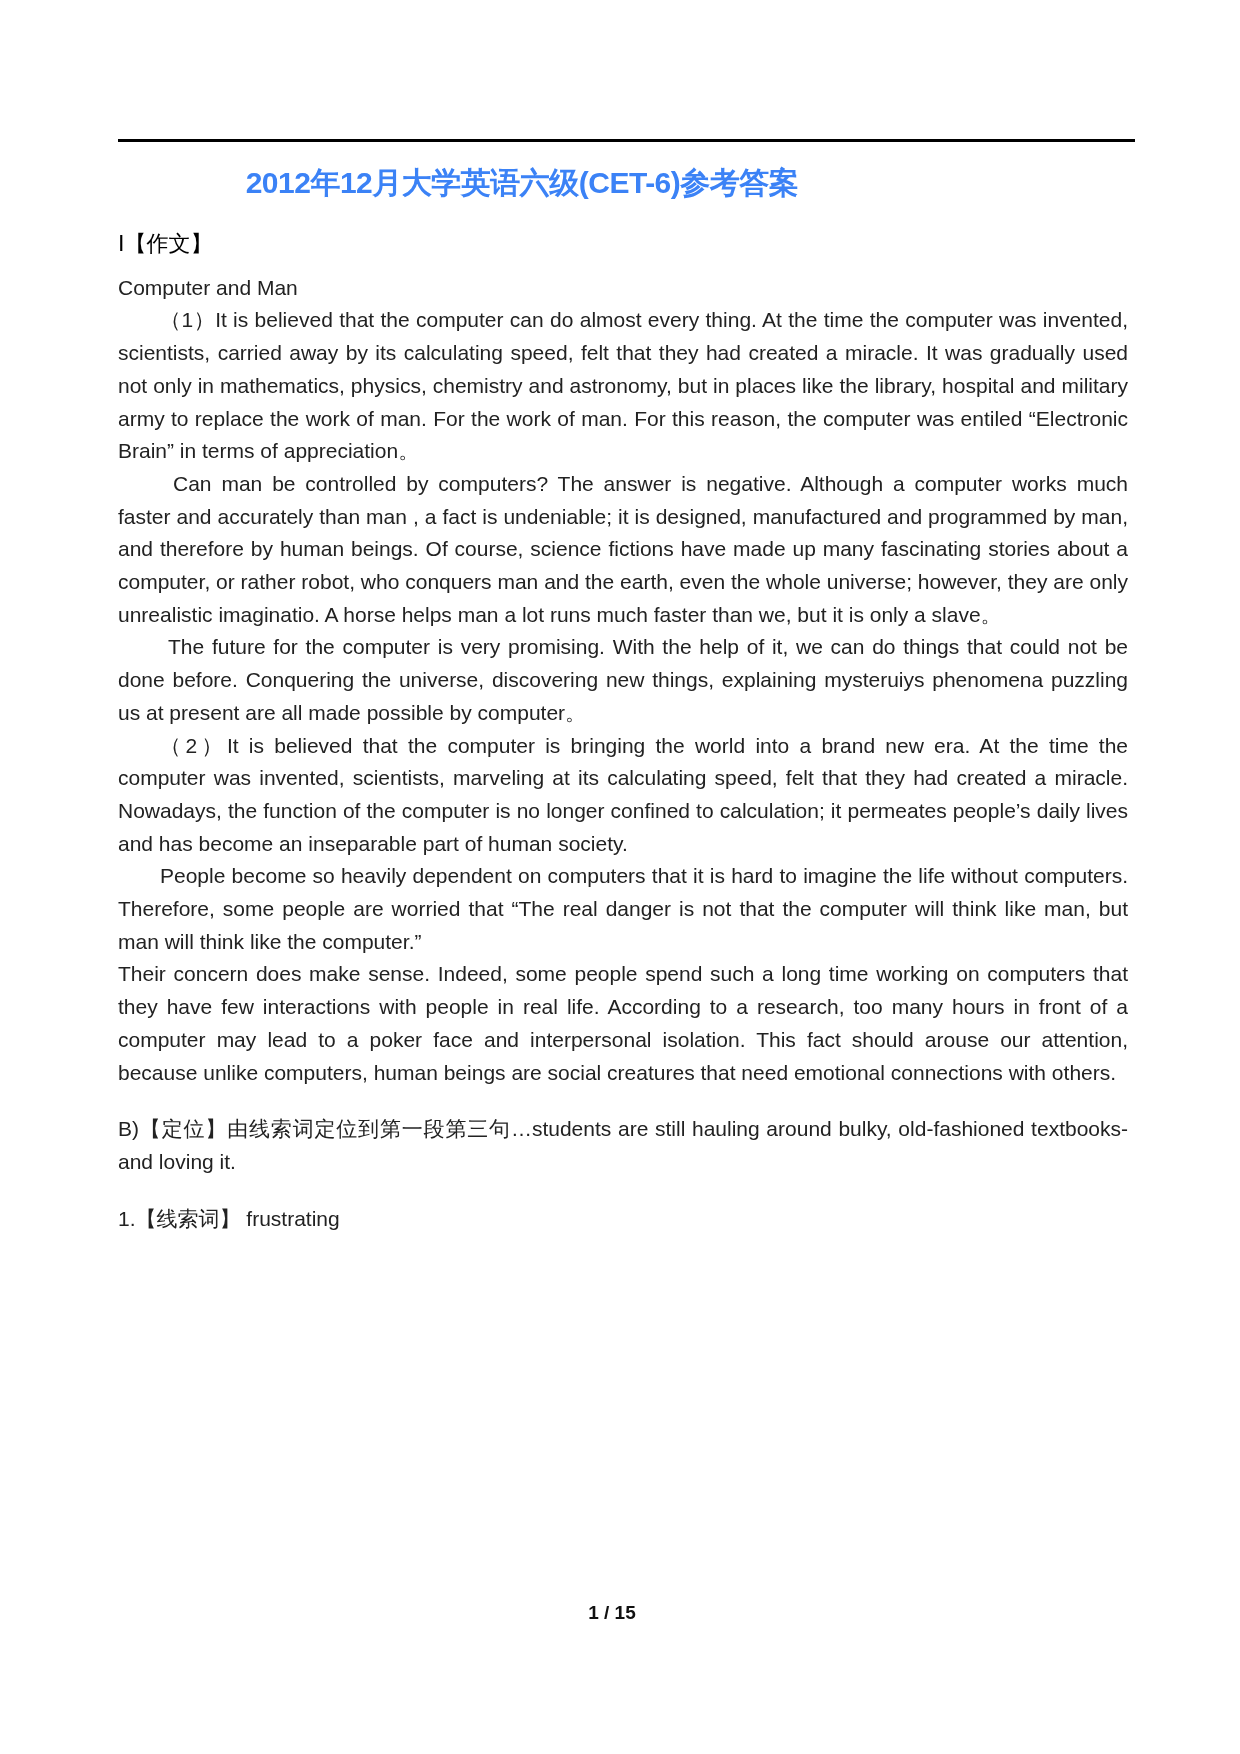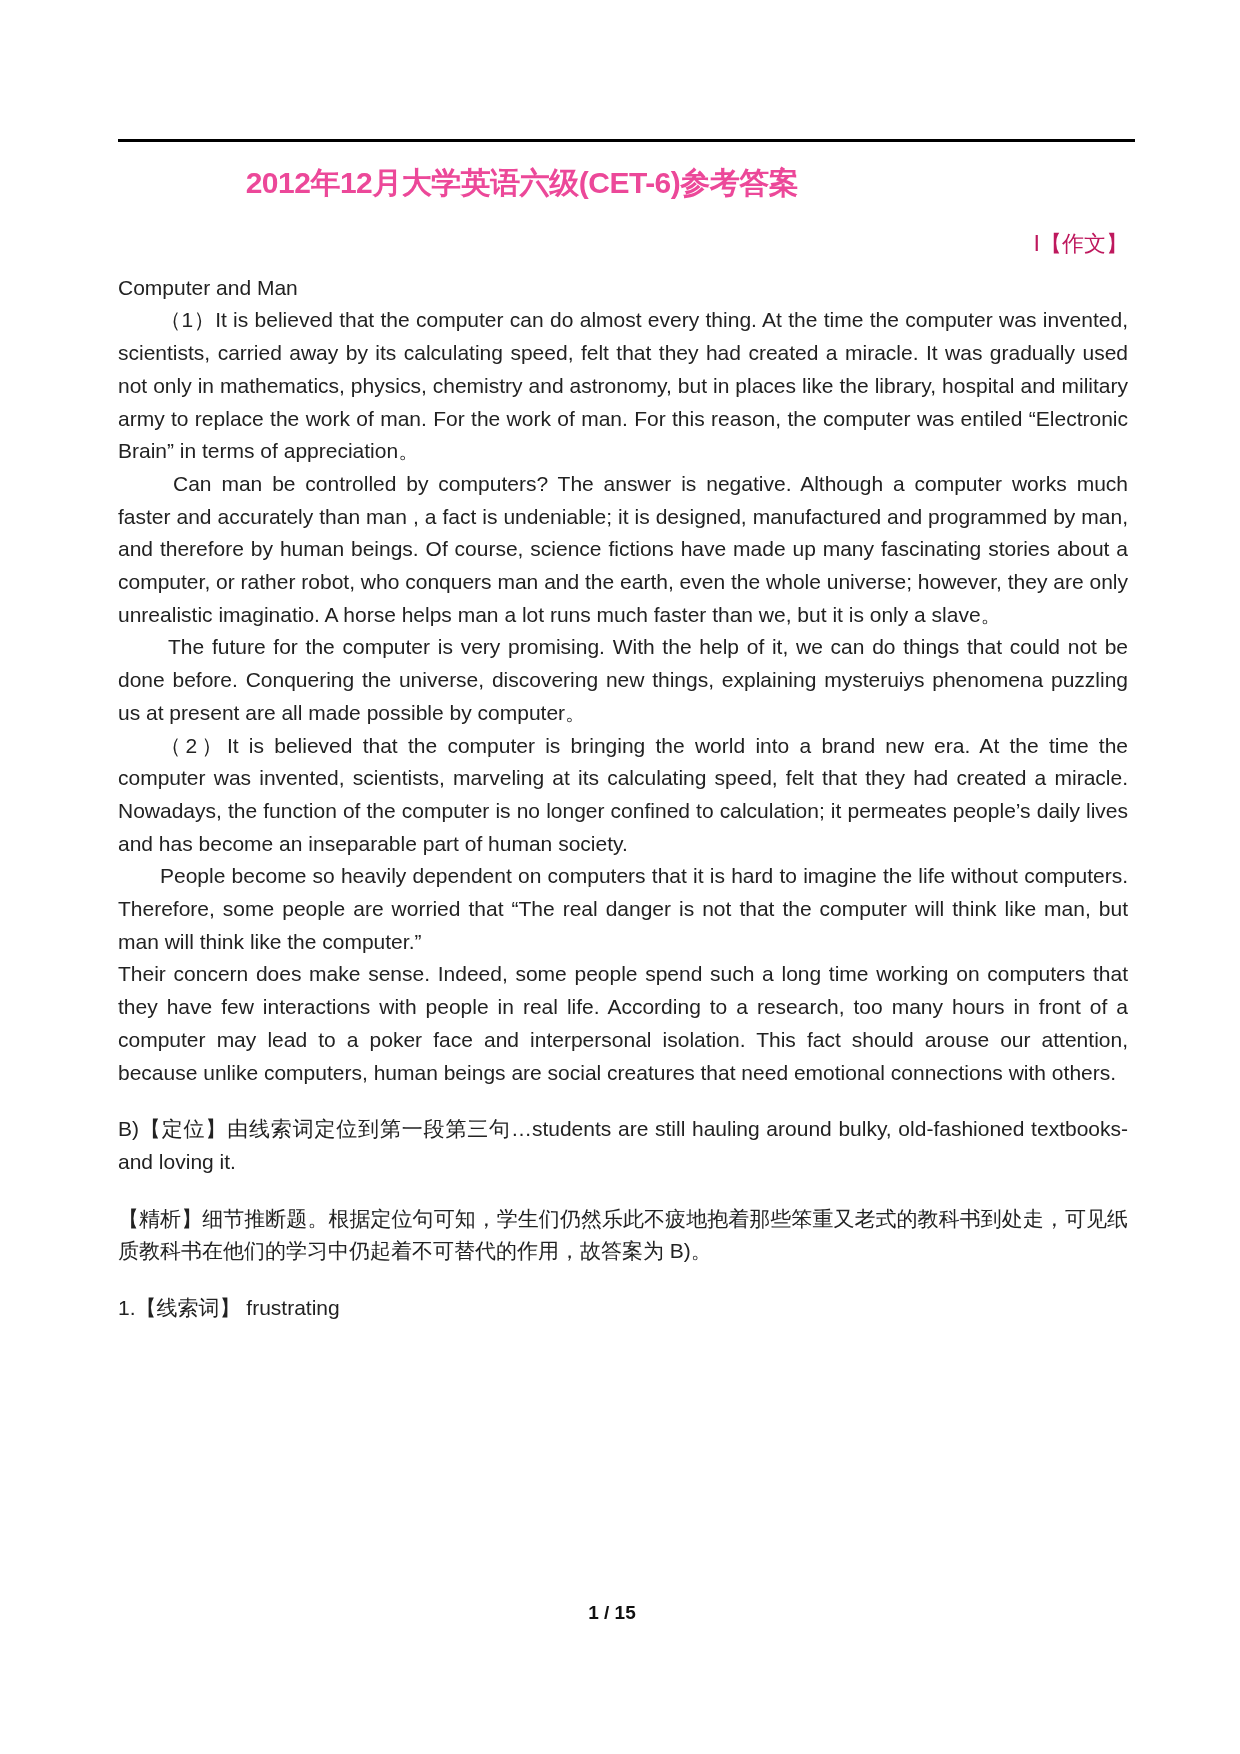--- a/index.html
+++ b/index.html
@@ -1,25 +1,25 @@
 <!DOCTYPE html>
 <html><head>
 <meta charset="utf-8">
 <style>
   html, body { margin: 0; padding: 0; background: #ffffff; }
   body { width: 1240px; height: 1754px; position: relative; overflow: hidden;
          font-family: "Liberation Sans", "DejaVu Sans", sans-serif; color: #222222; }
   .page { position: absolute; left: 0; top: 0; width: 1240px; height: 1754px; background: #fff; }
   .rule { position: absolute; left: 118px; top: 139px; width: 1017px; height: 3px; background: #000; }
   .title { position: absolute; left: 0; top: 163px; width: 1044px; text-align: center;
-           font-size: 30px; font-weight: bold; color: #ec4899; letter-spacing: -0.5px;
+           font-size: 30px; font-weight: bold; color: #3b82f6; letter-spacing: -0.5px;
            font-family: "Liberation Sans", "DejaVu Sans", sans-serif; }
   .content { position: absolute; left: 118px; top: 228px; width: 1010px; font-size: 21px;
              line-height: 32.7px; color: #222; }
-  .heading { font-size: 22px; color: #be185d; margin: 0 0 11px 0; text-align: right; }
+  .heading { font-size: 22px; color: #000000; margin: 0 0 11px 0; }
   .essay-title { margin: 0; }
   p { margin: 0; text-align: justify; }
   .indent1 { text-indent: 42px; }
   .indent2 { text-indent: 55px; }
   .indent3 { text-indent: 50px; }
   .indent4 { text-indent: 42px; }
   .indent5 { text-indent: 45px; }
   .sec2 { margin-top: 12px; }
   .q-num { padding-left: 30px; }
   .gap { margin-top: 24px; }
@@ -37,18 +37,17 @@
     <div class="heading">Ⅰ【作文】</div>
     <p class="essay-title">Computer and Man</p>
     <p class="indent1">（1）It is believed that the computer can do almost every thing. At the time the computer was invented, scientists, carried away by its calculating speed, felt that they had created a miracle. It was gradually used not only in mathematics, physics, chemistry and astronomy, but in places like the library, hospital and military army to replace the work of man. For the work of man. For this reason, the computer was entiled “Electronic Brain” in terms of appreciation。</p>
     <p class="indent2">Can man be controlled by computers? The answer is negative. Although a computer works much faster and accurately than man , a fact is undeniable; it is designed, manufactured and programmed by man, and therefore by human beings. Of course, science fictions have made up many fascinating stories about a computer, or rather robot, who conquers man and the earth, even the whole universe; however, they are only unrealistic imaginatio. A horse helps man a lot runs much faster than we, but it is only a slave。</p>
     <p class="indent3">The future for the computer is very promising. With the help of it, we can do things that could not be done before. Conquering the universe, discovering new things, explaining mysteruiys phenomena puzzling us at present are all made possible by computer。</p>
     <p class="indent1">（2）It is believed that the computer is bringing the world into a brand new era. At the time the computer was invented, scientists, marveling at its calculating speed, felt that they had created a miracle. Nowadays, the function of the computer is no longer confined to calculation; it permeates people’s daily lives and has become an inseparable part of human society.</p>
     <p class="indent4">People become so heavily dependent on computers that it is hard to imagine the life without computers. Therefore, some people are worried that “The real danger is not that the computer will think like man, but man will think like the computer.”</p>
     <p>Their concern does make sense. Indeed, some people spend such a long time working on computers that they have few interactions with people in real life. According to a research, too many hours in front of a computer may lead to a poker face and interpersonal isolation. This fact should arouse our attention, because unlike computers, human beings are social creatures that need emotional connections with others.</p>
 
     <p class="gap">B)【定位】由线索词定位到第一段第三句…students are still hauling around bulky, old-fashioned textbooks-and loving it.</p>
-    <p class="gap">【精析】细节推断题。根据定位句可知，学生们仍然乐此不疲地抱着那些笨重又老式的教科书到处走，可见纸质教科书在他们的学习中仍起着不可替代的作用，故答案为 B)。</p>
     <p class="gap">1.【线索词】 frustrating</p>
   </div>
 
   <div class="pagenum">1 / 15</div>
 </div>
 
 </body></html>

